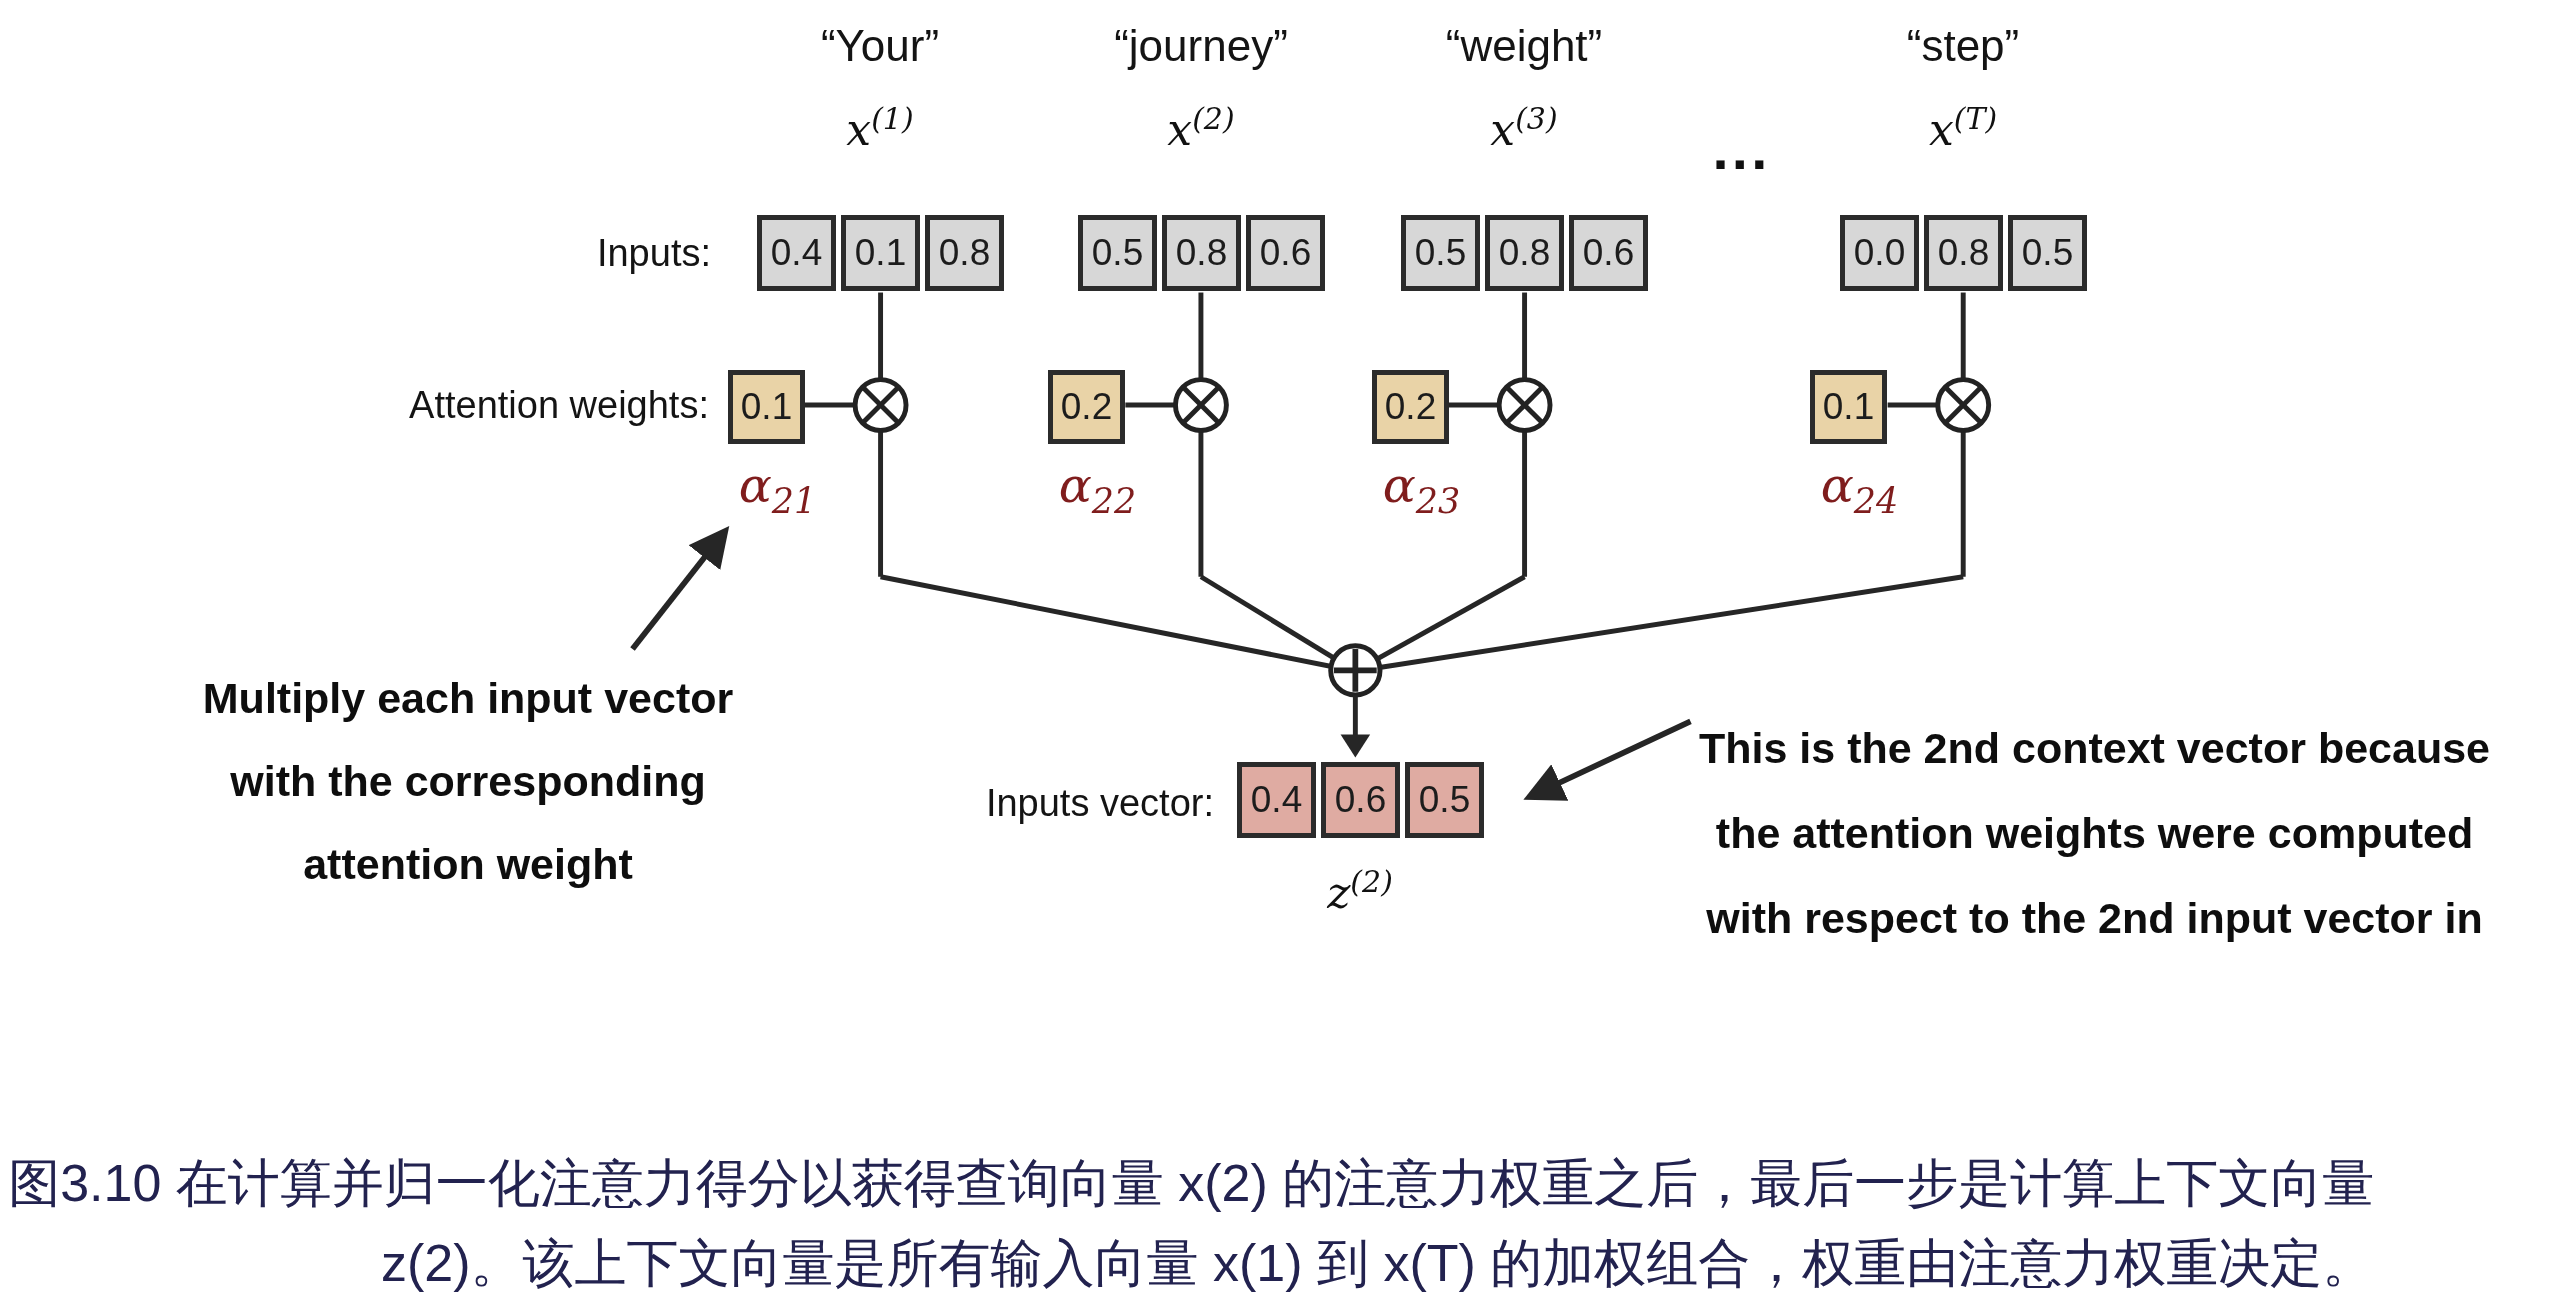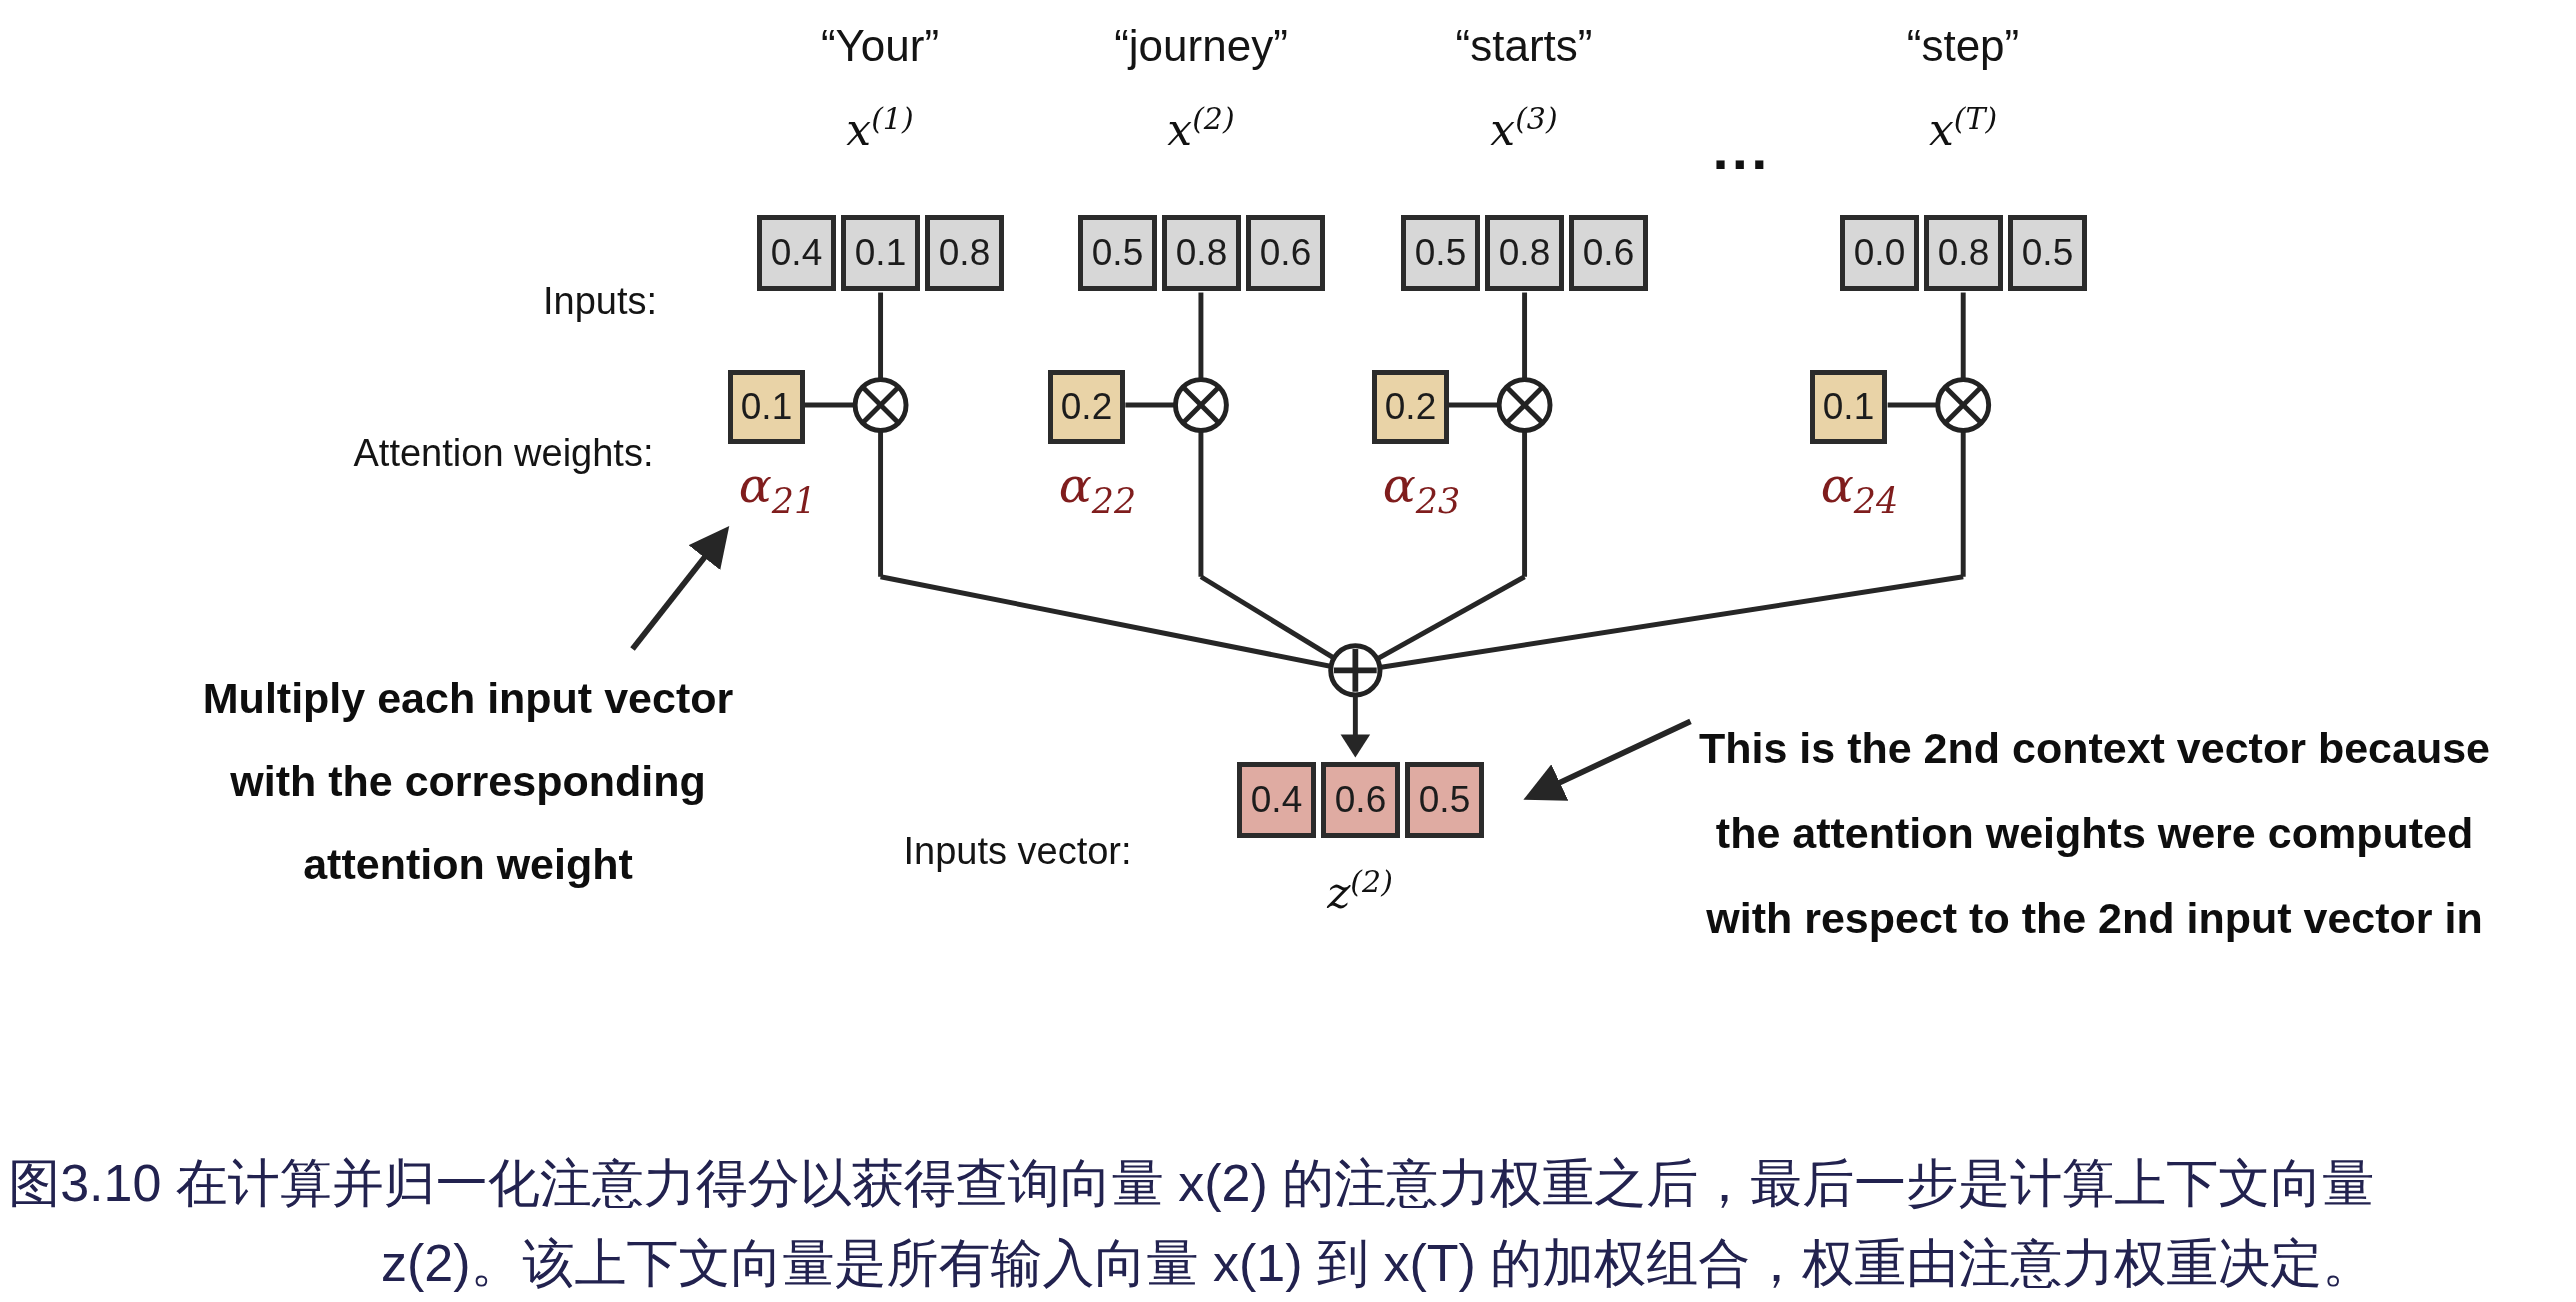--- a/index.html
+++ b/index.html
@@ -4,21 +4,21 @@
 <style>
   html,body{margin:0;padding:0;background:#ffffff;}
   #canvas{position:relative;width:2576px;height:1303px;background:#ffffff;overflow:hidden;
           font-family:"Liberation Sans",sans-serif;color:#1b1b1b;}
   .abs{position:absolute;}
   svg.overlay{position:absolute;left:0;top:0;z-index:1;}
   .word{width:246px;text-align:center;font-size:44px;color:#141414;z-index:2;}
   .mathlab{width:246px;text-align:center;font-size:44px;font-family:"DejaVu Serif",serif;
            font-style:italic;color:#111;z-index:2;}
   .mathlab sup{font-size:30px;vertical-align:super;line-height:0;}
-  .rowlab{font-size:38px;color:#141414;text-align:center;z-index:2;margin-top:48px;}
+  .rowlab{font-size:38px;color:#141414;text-align:right;z-index:2;}
   .vec{display:flex;gap:5px;z-index:2;}
   .cell{width:79px;height:76px;box-sizing:border-box;border:5px solid #2b2b2b;
         display:flex;align-items:center;justify-content:center;font-size:37px;color:#1c1c1c;}
   .cell.input{background:#d7d7d7;}
   .cell.ctx{background:#dfaba2;}
   .wcell{position:absolute;width:77px;height:74px;box-sizing:border-box;border:5px solid #2b2b2b;
          background:#e9d3a7;display:flex;align-items:center;justify-content:center;
          font-size:37px;color:#1c1c1c;z-index:2;}
   .alpha{width:181px;text-align:center;font-size:49px;font-family:"DejaVu Serif",serif;
          font-style:italic;color:#7f1d1d;z-index:2;}
@@ -89,21 +89,21 @@
       <polygon points="1650,922 1632,894 1668,894" fill="#262626"></polygon>
     </g>
 
     <line x1="770" y1="790" x2="880" y2="650" stroke="#262626" stroke-width="7" marker-end="url(#ah)"></line>
 
     <line x1="2058" y1="878" x2="1866" y2="968" stroke="#262626" stroke-width="7" marker-end="url(#ah)"></line>
   </svg>
 
   <div class="abs word" style="left:757px;top:21.4px;">“Your”</div>
   <div class="abs word" style="left:1078px;top:21.4px;">“journey”</div>
-  <div class="abs word" style="left:1401px;top:21.4px;">“starts”</div>
+  <div class="abs word" style="left:1401px;top:21.4px;">“weight”</div>
   <div class="abs word" style="left:1840px;top:21.4px;">“step”</div>
 
   <div class="abs mathlab" style="left:757px;top:104px;"><span>x</span><sup>(1)</sup></div>
   <div class="abs mathlab" style="left:1078px;top:104px;"><span>x</span><sup>(2)</sup></div>
   <div class="abs mathlab" style="left:1401px;top:104px;"><span>x</span><sup>(3)</sup></div>
   <div class="abs mathlab" style="left:1840px;top:104px;"><span>x</span><sup>(T)</sup></div>
 
   <div class="abs dots" style="left:1676px;top:115px;">...</div>
 
   <div class="abs rowlab" style="left:489px;top:232px;width:222px;">Inputs:</div>

